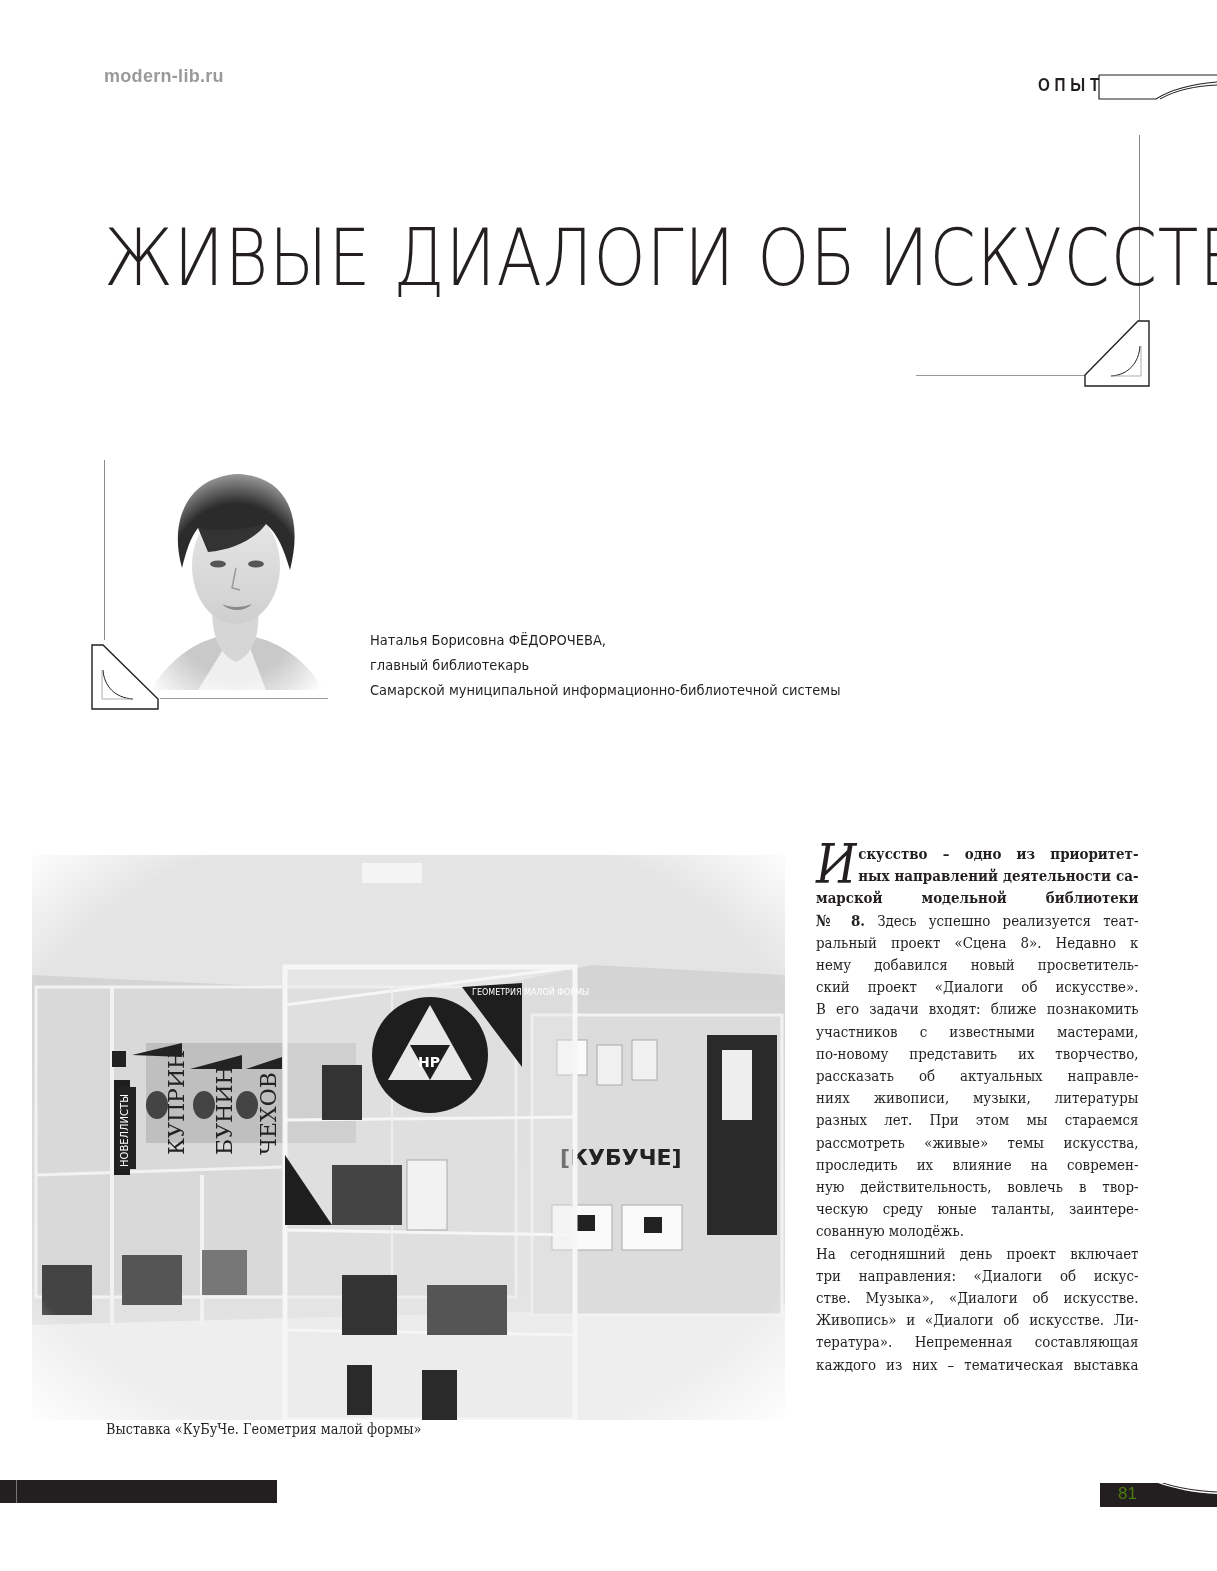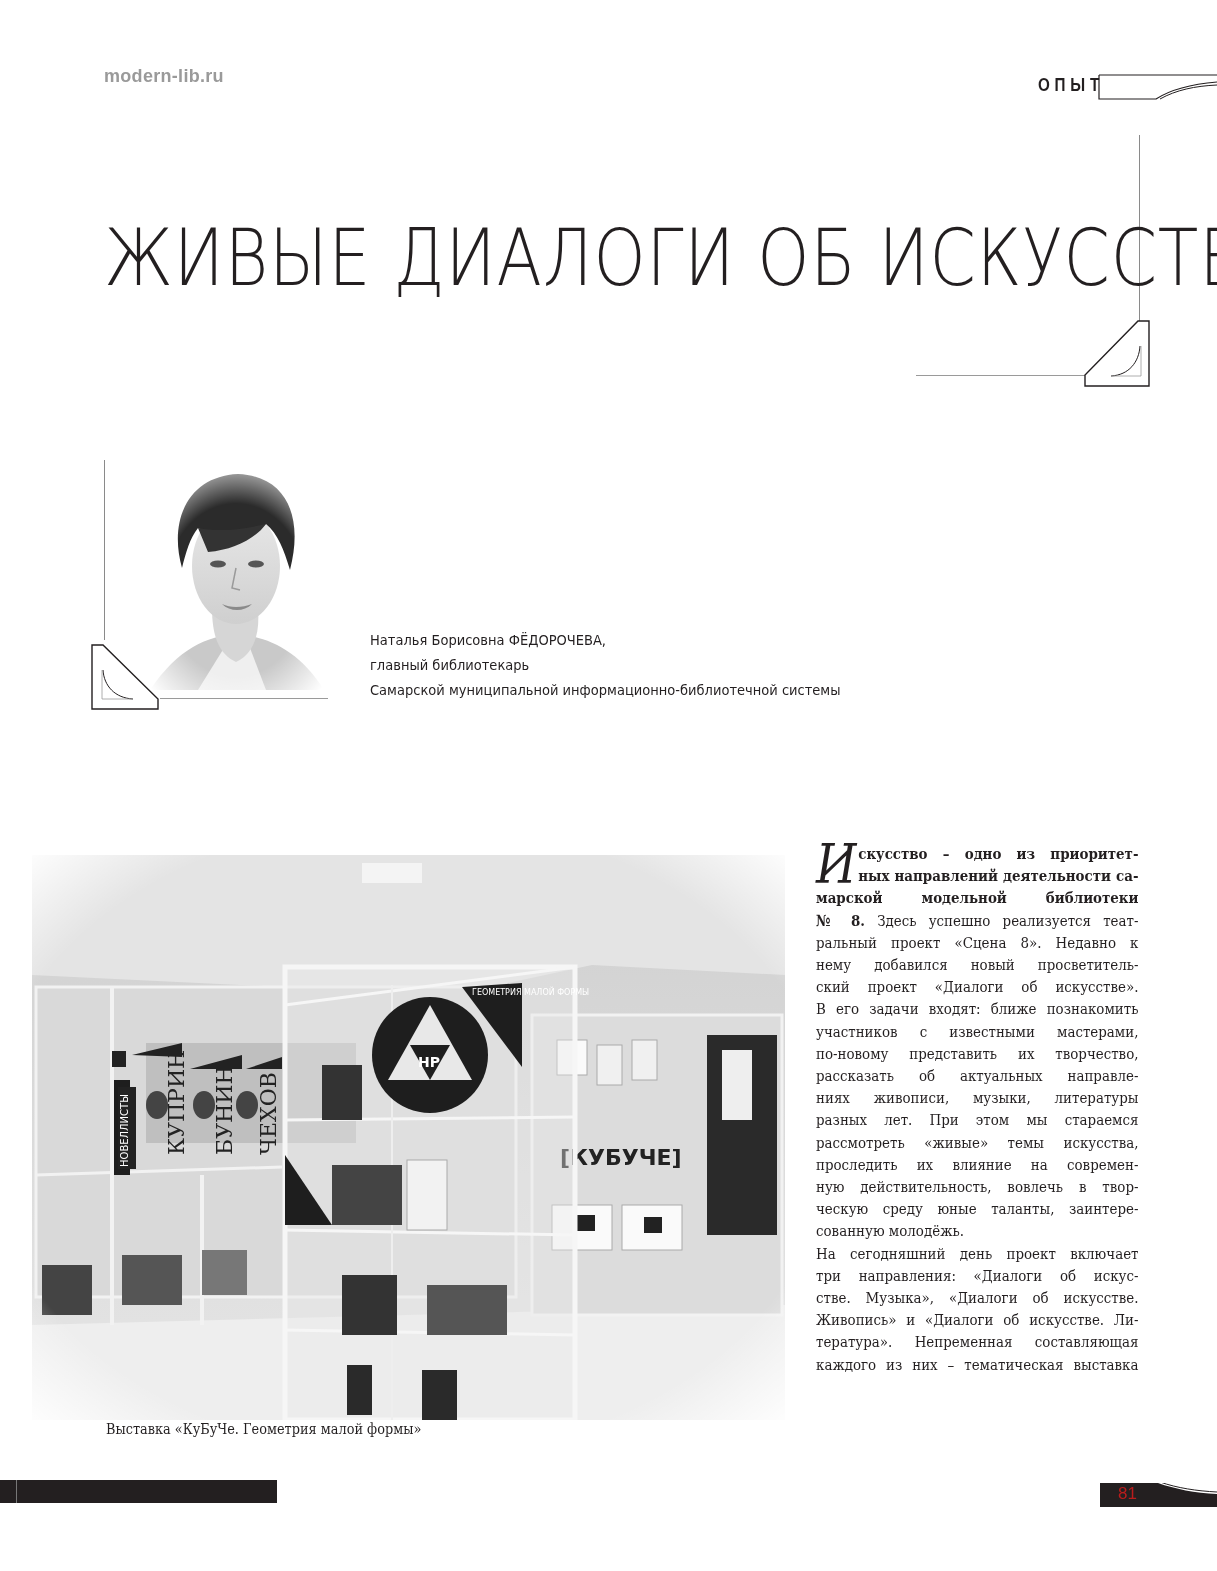--- a/index.html
+++ b/index.html
@@ -72,21 +72,21 @@
     .footer-issue {
       position: absolute; left: 0; top: 1480px; width: 277px; height: 23px; background: #231f20;
     }
     .footer-issue .tick { position: absolute; left: 16px; top: 0; width: 1px; height: 23px; background: #777; }
     .footer-issue-text {
       position: absolute; left: 92px; top: 1479px; color: #ffffff;
       font-family: Liberation Sans, sans-serif; font-size: 18px; letter-spacing: 1px; margin-top: 38px;
     }
     .footer-page { position: absolute; left: 1100px; top: 1483px; width: 117px; height: 24px; }
     .footer-page-num {
-      position: absolute; left: 1118px; top: 1484px; color: #b91c1c;
+      position: absolute; left: 1118px; top: 1484px; color: #4d7c0f;
       font-family: "Liberation Sans", sans-serif; font-size: 17px;
     }
   </style>
 </head>
 <body>
 
 <div class="site-url">modern-lib.ru</div>
 <div class="section-label">ОПЫТ</div>
 <svg class="section-frame" viewBox="0 0 119 26">
   <path d="M1 1 H119 M1 1 V25 H58 C75 14 95 10 119 8" fill="none" stroke="#231f20" stroke-width="1.2"></path>

